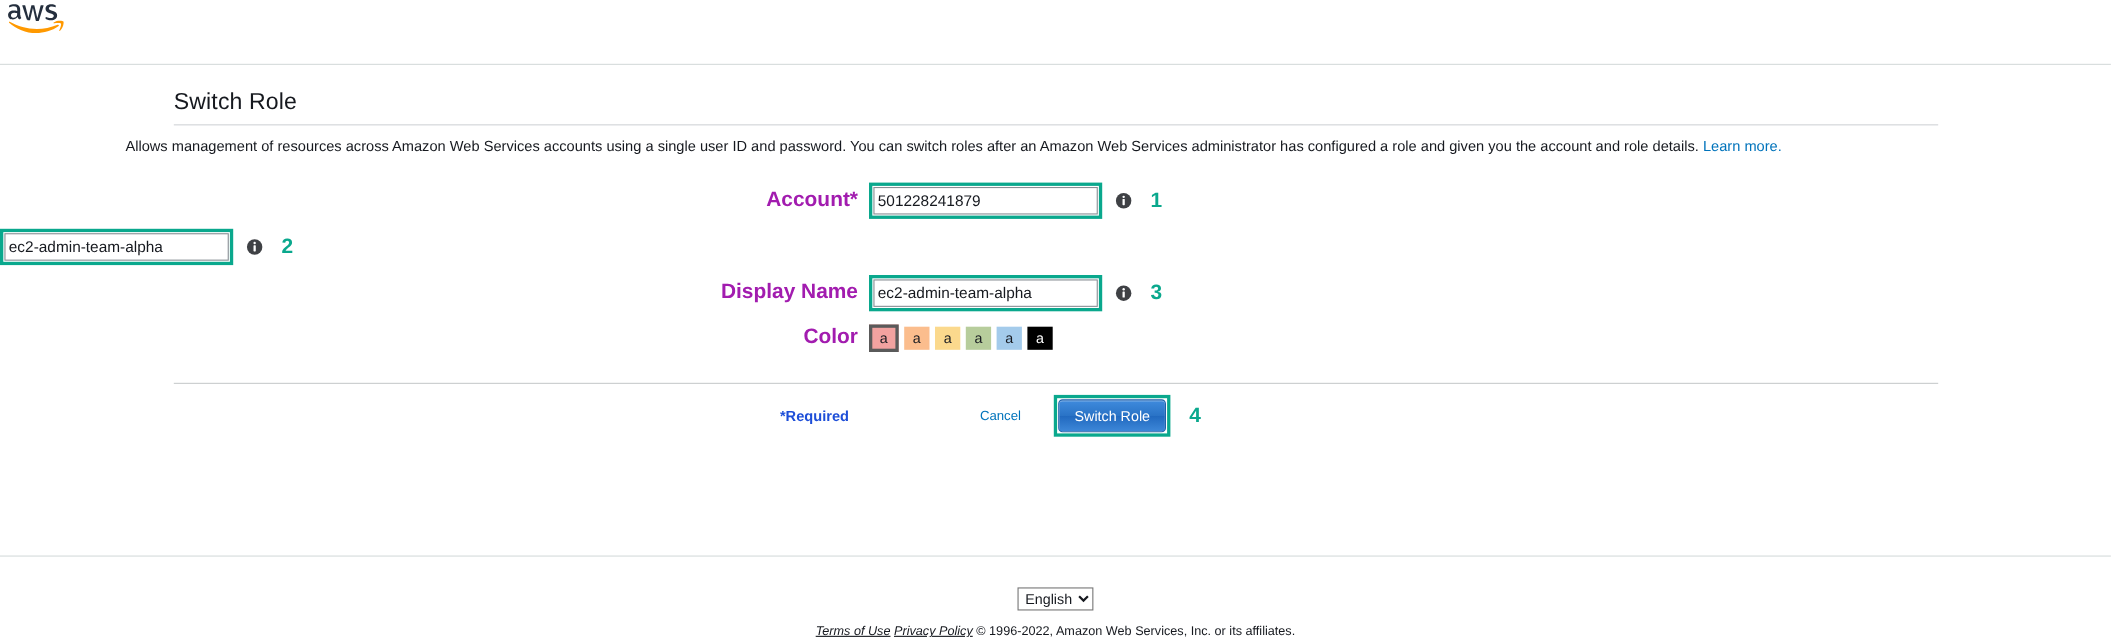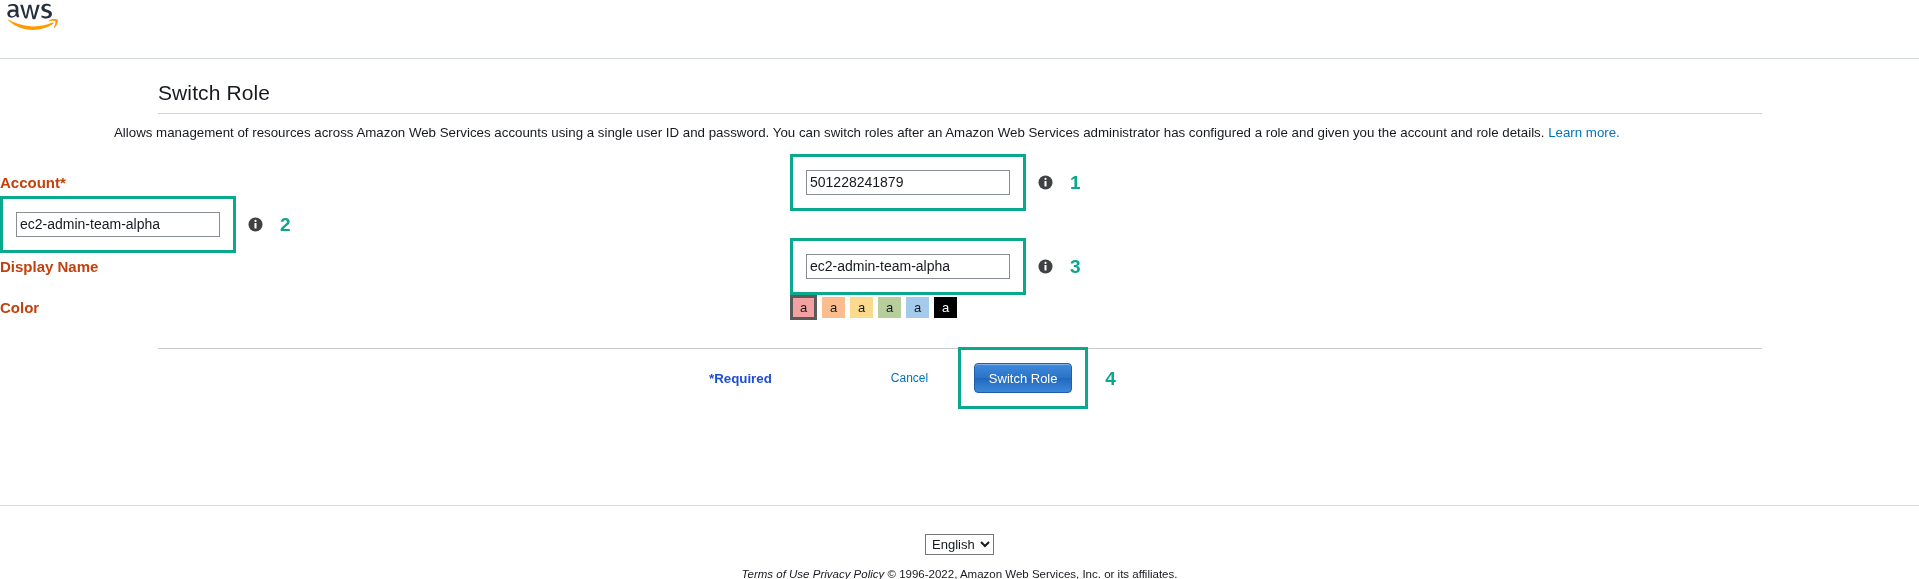--- a/index.html
+++ b/index.html
@@ -69,36 +69,36 @@
   #form-area {
     margin-top: 20px;
   }
   .form-row {
     display: flex;
     align-items: center;
     height: 42px;
   }
   .form-label {
     width: 790px;
-    text-align: left;
-    font-size: 15px;
+    text-align: right;
+    font-size: 19px;
     font-weight: bold;
-    color: #c2410c;
+    color: #a21caf;
     padding-right: 10px;
     box-sizing: border-box;
     white-space: nowrap;
   }
   .req-star {
     font-weight: bold;
   }
 
   
   .hl {
     border: 3px solid #0aa88d;
-    padding: 13px;
+    padding: 1px;
     display: inline-block;
     line-height: 0;
     box-sizing: border-box;
   }
   .txt-input {
     width: 196px;
     height: 21px;
     font-size: 14px;
     font-family: "Liberation Sans", sans-serif;
     color: #16191f;

